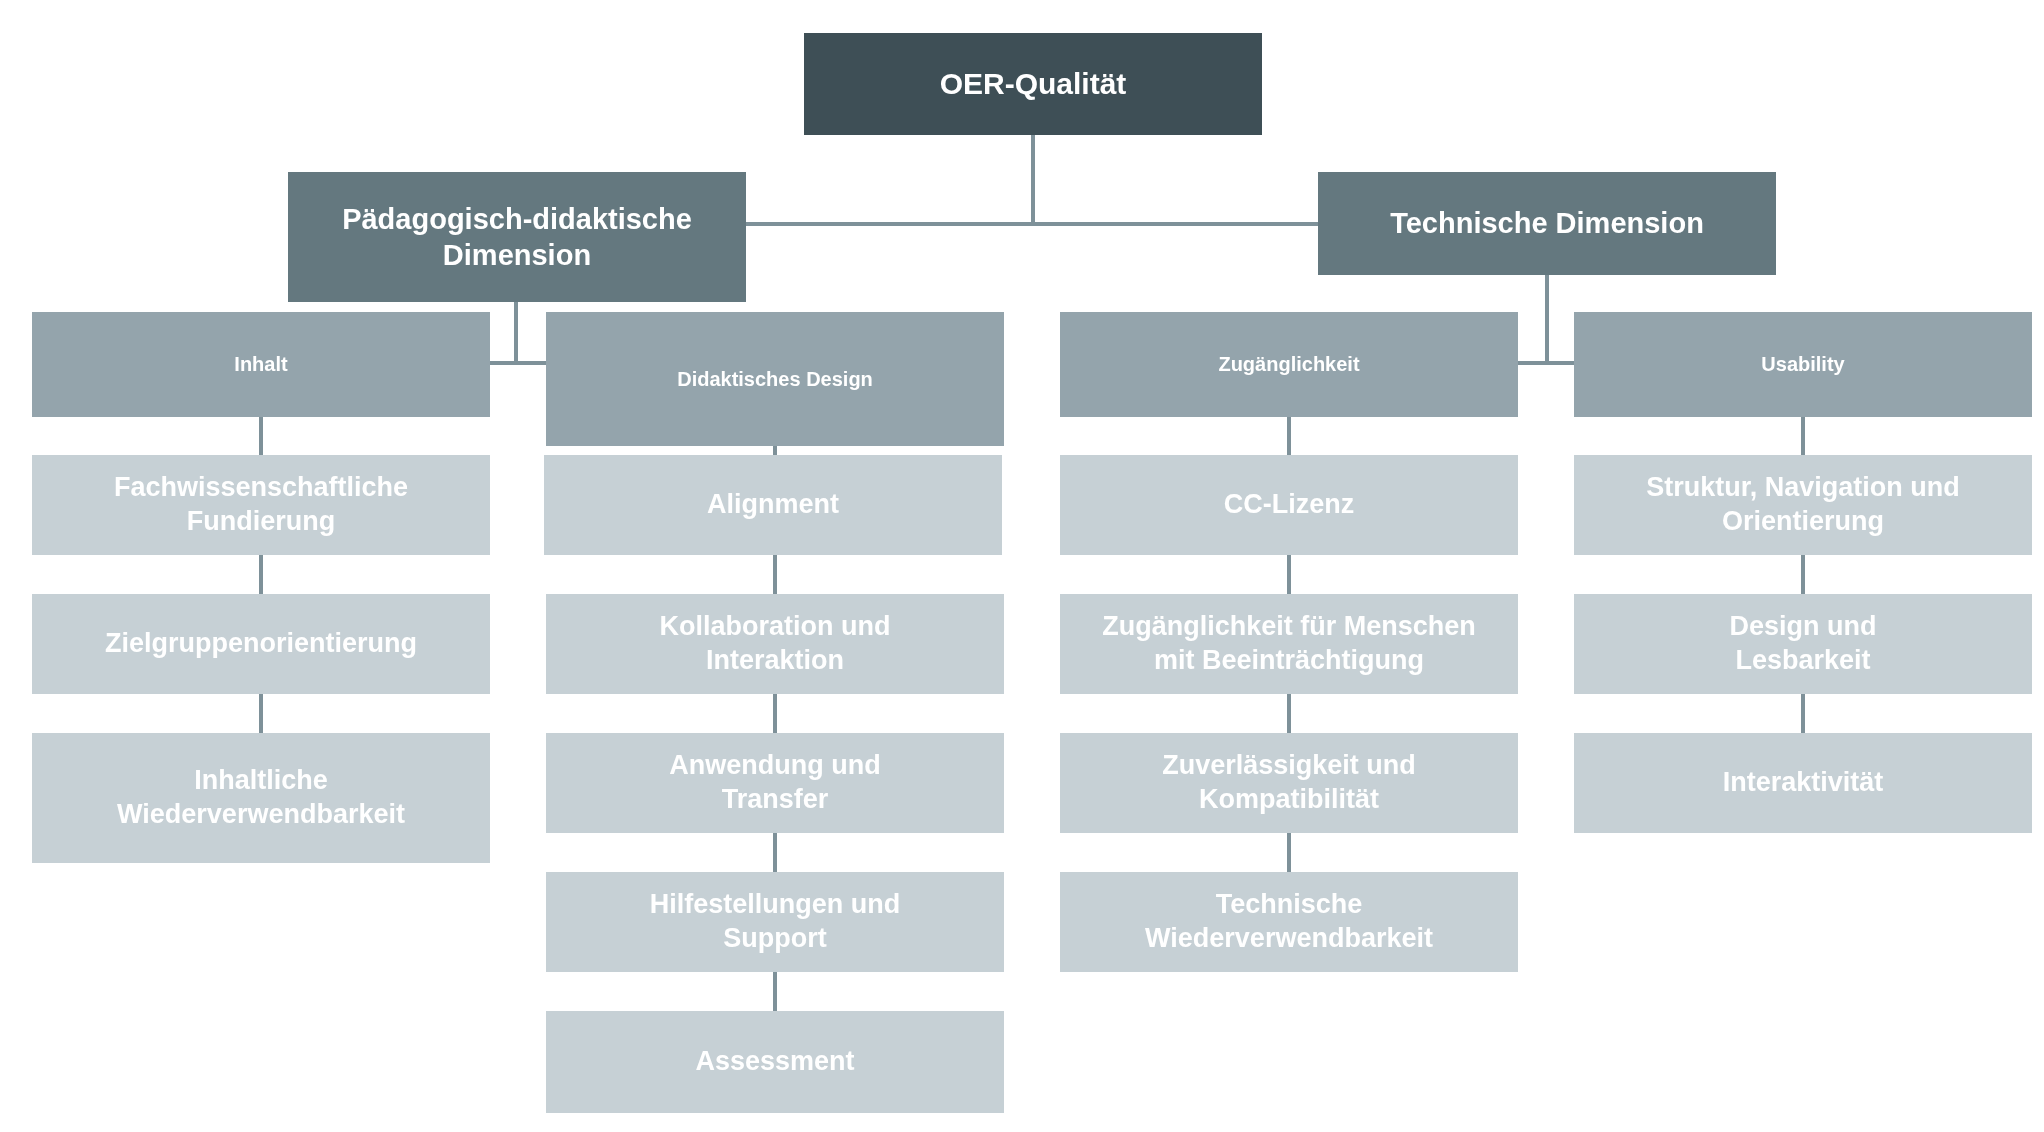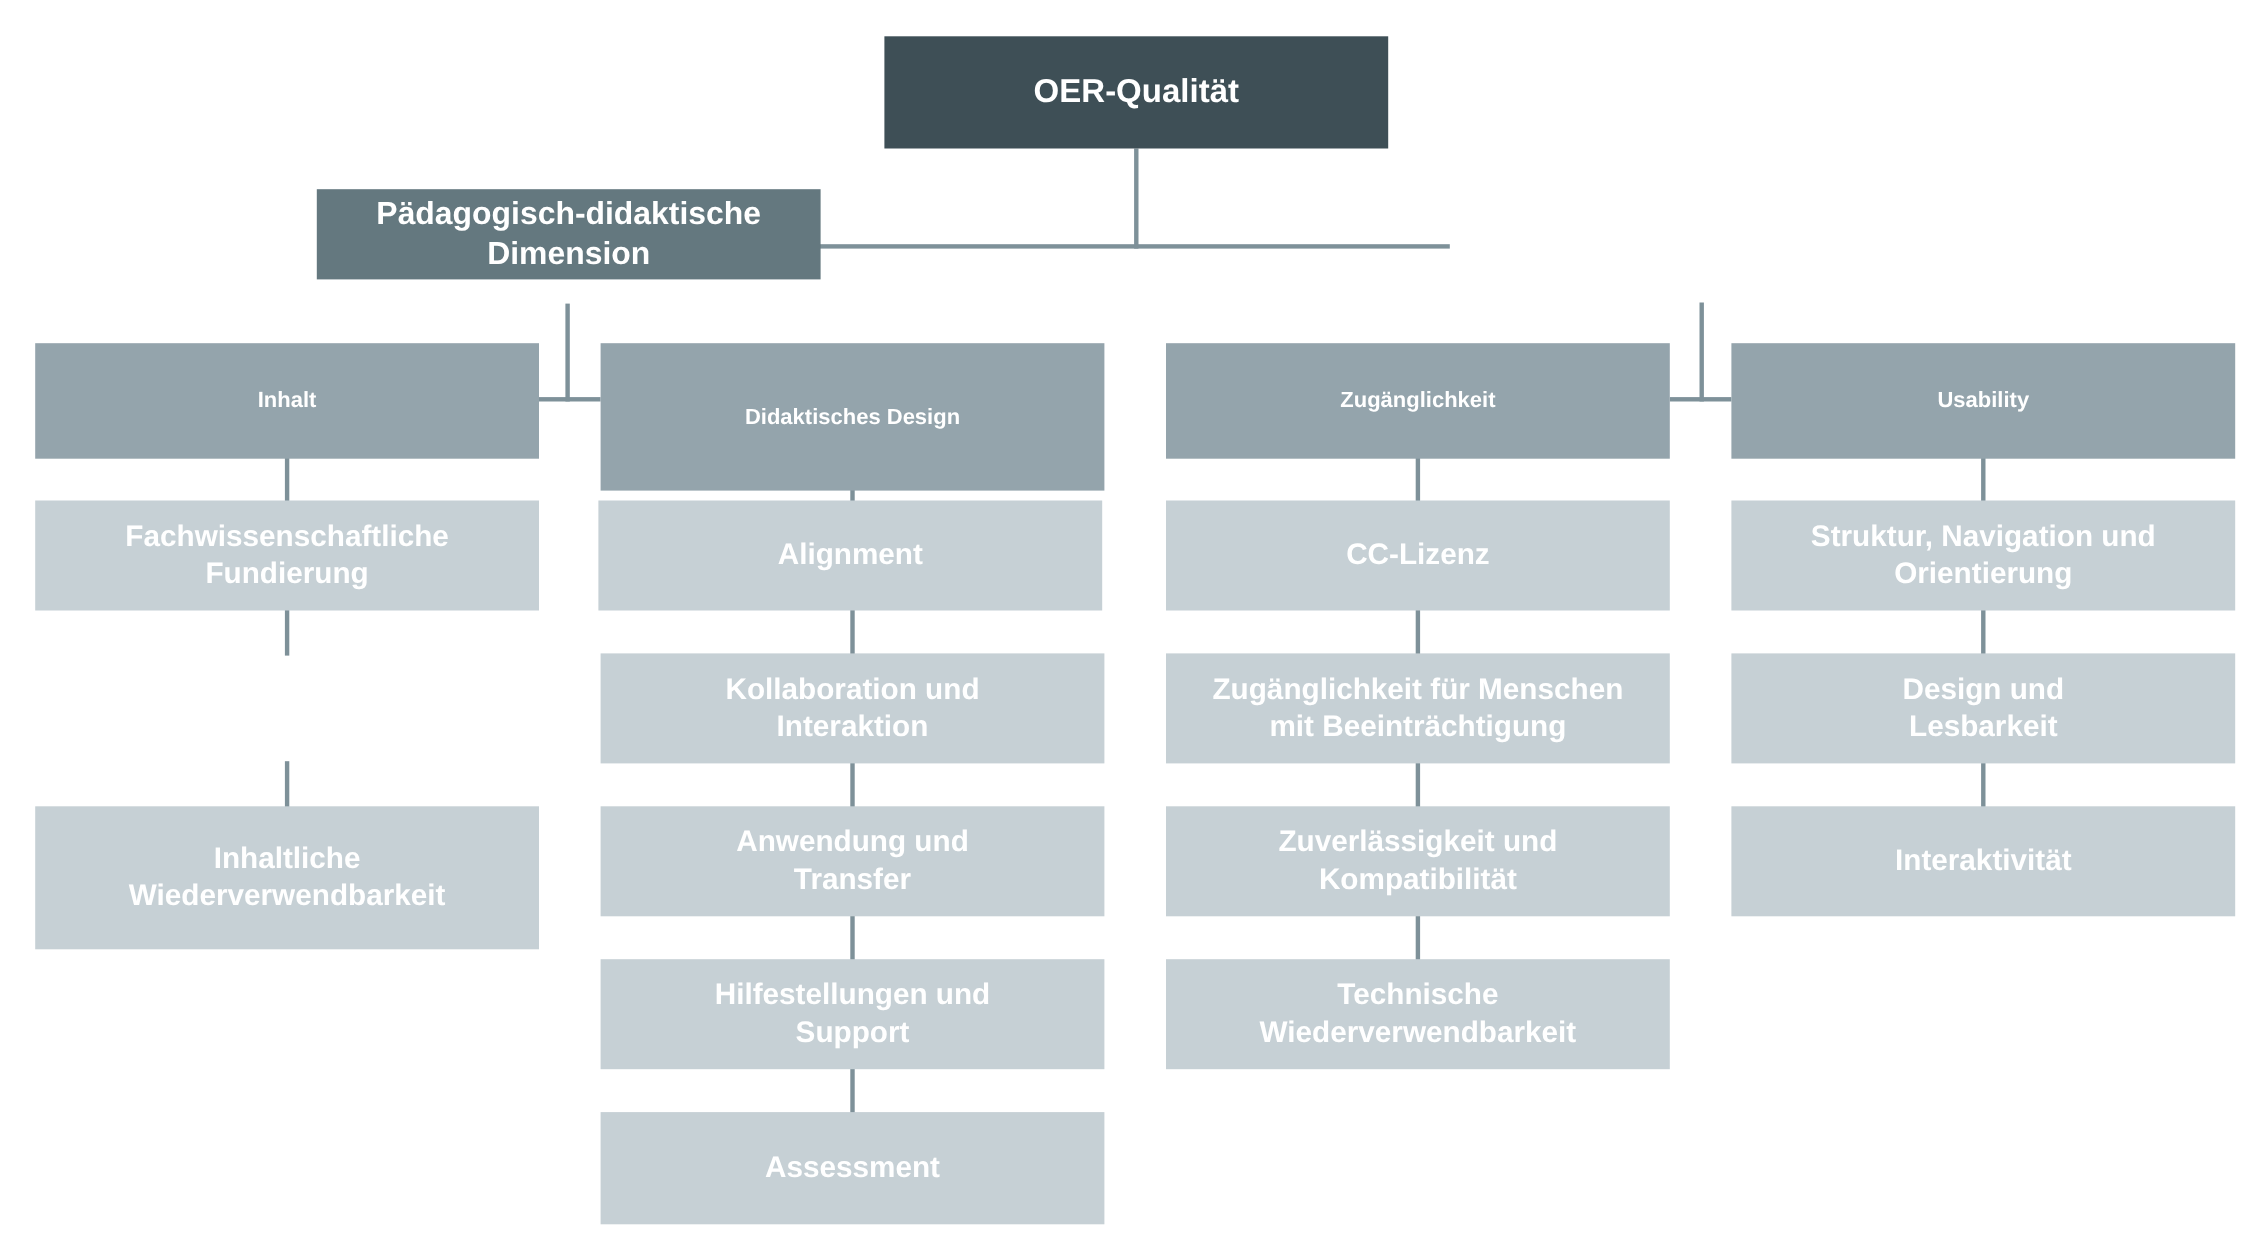--- a/index.html
+++ b/index.html
@@ -69,30 +69,32 @@
   <div class="line" style="left:1287px;top:553px;width:4px;height:43px"></div>
   <div class="line" style="left:1287px;top:692px;width:4px;height:43px"></div>
   <div class="line" style="left:1287px;top:831px;width:4px;height:43px"></div>
 
   <div class="line" style="left:1801px;top:415px;width:4px;height:42px"></div>
   <div class="line" style="left:1801px;top:553px;width:4px;height:43px"></div>
   <div class="line" style="left:1801px;top:692px;width:4px;height:43px"></div>
 
   <div class="box root" style="left:804px;top:33px;width:458px;height:102px">OER-Qualität</div>
 
-  <div class="box dim" style="left:288px;top:172px;width:458px;height:82px">Pädagogisch-didaktische
+  <div class="box dim" style="left:288px;top:172px;width:458px;height:130px">Pädagogisch-didaktische
 Dimension</div>
+  <div class="box dim" style="left:1318px;top:172px;width:458px;height:103px">Technische Dimension</div>
 
   <div class="box header" style="left:32px;top:312px;width:458px;height:105px">Inhalt</div>
   <div class="box header" style="left:546px;top:312px;width:458px;height:134px">Didaktisches Design</div>
   <div class="box header" style="left:1060px;top:312px;width:458px;height:105px">Zugänglichkeit</div>
   <div class="box header" style="left:1574px;top:312px;width:458px;height:105px">Usability</div>
 
   <div class="box leaf" style="left:32px;top:455px;width:458px;height:100px">Fachwissenschaftliche
 Fundierung</div>
+  <div class="box leaf" style="left:32px;top:594px;width:458px;height:100px">Zielgruppenorientierung</div>
   <div class="box leaf" style="left:32px;top:733px;width:458px;height:130px">Inhaltliche
 Wiederverwendbarkeit</div>
 
   <div class="box leaf" style="left:544px;top:455px;width:458px;height:100px">Alignment</div>
   <div class="box leaf" style="left:546px;top:594px;width:458px;height:100px">Kollaboration und
 Interaktion</div>
   <div class="box leaf" style="left:546px;top:733px;width:458px;height:100px">Anwendung und
 Transfer</div>
   <div class="box leaf" style="left:546px;top:872px;width:458px;height:100px">Hilfestellungen und
 Support</div>

